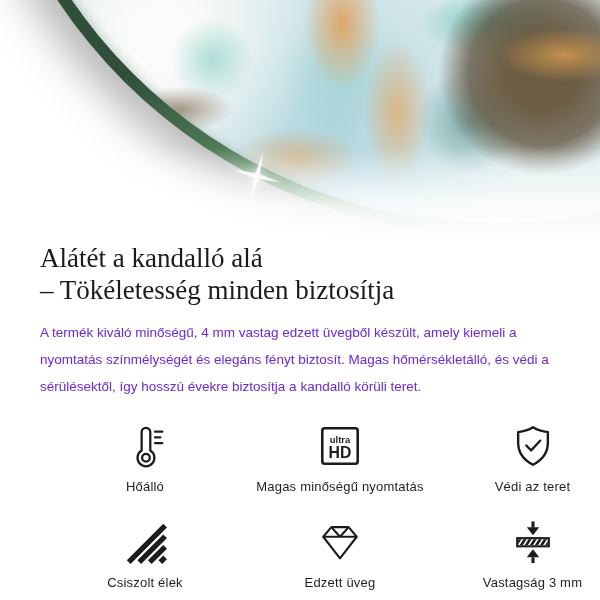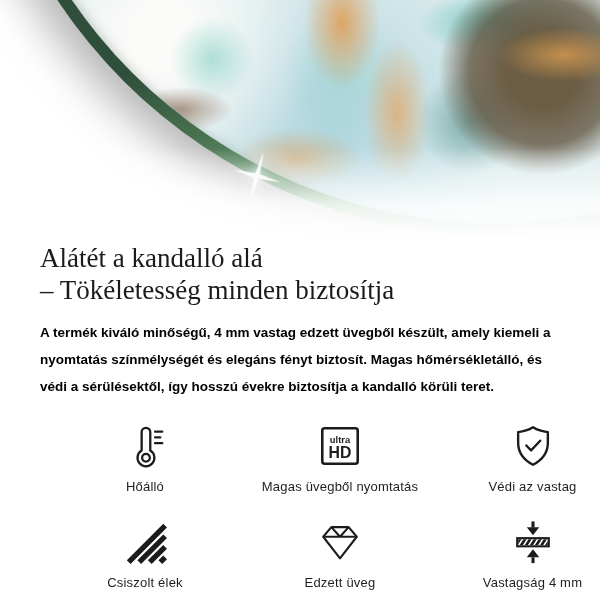--- a/index.html
+++ b/index.html
@@ -30,21 +30,21 @@
   .sparkle{position:absolute;left:229px;top:148px;transform:rotate(15deg);opacity:.95;
     filter:blur(.6px) drop-shadow(0 0 5px rgba(255,255,255,.95));}
   .hero-fade{position:absolute;left:0;top:148px;width:600px;height:92px;
     background:linear-gradient(to bottom, rgba(255,255,255,0) 0%, rgba(255,255,255,.85) 62%, #fff 100%);}
 
   
   .content{padding:0 40px;}
   h1{font-family:"Liberation Serif","DejaVu Serif",serif;font-weight:400;font-size:27px;line-height:32px;
      color:#1b1b1b;margin:0;padding-top:2px;}
   h1 .h-line{display:block;}
-  .desc{font-size:13.5px;line-height:27px;color:#000000;margin:13px 0 0;max-width:514px;font-weight:bold;}
+  .desc{font-size:13.5px;line-height:27px;color:#6d28d9;margin:13px 0 0;max-width:514px;}
 
   
   .features{display:grid;grid-template-columns:190px 200px 185px;justify-content:space-between;
     padding:0 15px 0 10px;row-gap:24px;margin-top:22px;}
   .feature{display:flex;flex-direction:column;align-items:center;}
   .icon-box{height:48px;display:flex;align-items:center;justify-content:flex-start;margin-bottom:9px;}
   .feature-label{font-size:13px;color:#1f1f1f;letter-spacing:.2px;text-align:right;}
   .icn{stroke:#1c1c1c;fill:none;}
 </style>
 </head>
@@ -83,31 +83,31 @@
       </div>
 
       <div class="feature">
         <div class="icon-box">
           <svg width="46" height="46" viewBox="0 0 48 48">
             <rect class="icn" x="5.5" y="5.5" width="37" height="37" rx="2.5" stroke-width="2.7"></rect>
             <text x="24" y="20.5" text-anchor="middle" font-size="9.8" font-weight="600" fill="#1c1c1c" font-family="Liberation Sans, sans-serif">ultra</text>
             <text x="24" y="36.5" text-anchor="middle" font-size="16.5" font-weight="800" fill="#1c1c1c" font-family="Liberation Sans, sans-serif">HD</text>
           </svg>
         </div>
-        <div class="feature-label">Magas üvegből nyomtatás</div>
+        <div class="feature-label">Magas minőségű nyomtatás</div>
       </div>
 
       <div class="feature">
         <div class="icon-box">
           <svg width="46" height="46" viewBox="0 0 48 48">
             <path class="icn" d="M24,4.5 C28,7 34,9 39.5,9.5 V20.5 C39.5,31 33.5,38.5 24,43.5 C14.5,38.5 8.5,31 8.5,20.5 V9.5 C14,9 20,7 24,4.5 Z" stroke-width="2.5" stroke-linejoin="round"></path>
             <path class="icn" d="M17,23.5 L22,28.5 L31.5,18.5" stroke-width="2.5" stroke-linecap="round" stroke-linejoin="round"></path>
           </svg>
         </div>
-        <div class="feature-label">Védi az vastag</div>
+        <div class="feature-label">Védi az teret</div>
       </div>
 
       <div class="feature">
         <div class="icon-box">
           <svg width="46" height="46" viewBox="0 0 48 48">
             <path d="M7,45 L45,7 M18,45 L45,18 M29,45 L45,29 M40,45 L45,40" stroke="#1c1c1c" stroke-width="5.5" fill="none"></path>
           </svg>
         </div>
         <div class="feature-label">Csiszolt élek</div>
       </div>
@@ -133,18 +133,18 @@
             <path d="M24,2.5 V9" stroke="#1c1c1c" stroke-width="3.2"></path>
             <polygon points="17.5,8.5 30.5,8.5 24,17" fill="#1c1c1c"></polygon>
             <rect x="7.5" y="20" width="33" height="8.5" fill="#ffffff" stroke="#1c1c1c" stroke-width="2.2"></rect>
             <g clip-path="url(#barclip)">
               <path d="M4,31 L13,17 M9.3,31 L18.3,17 M14.6,31 L23.6,17 M19.9,31 L28.9,17 M25.2,31 L34.2,17 M30.5,31 L39.5,17 M35.8,31 L44.8,17" stroke="#1c1c1c" stroke-width="2.8"></path>
             </g>
             <polygon points="17.5,40 30.5,40 24,31.5" fill="#1c1c1c"></polygon>
             <path d="M24,40 V46" stroke="#1c1c1c" stroke-width="3.2"></path>
           </svg>
         </div>
-        <div class="feature-label">Vastagság 4 mm</div>
+        <div class="feature-label">Vastagság 3 mm</div>
       </div>
 
     </div>
   </div>
 </div>
 
 </body></html>

